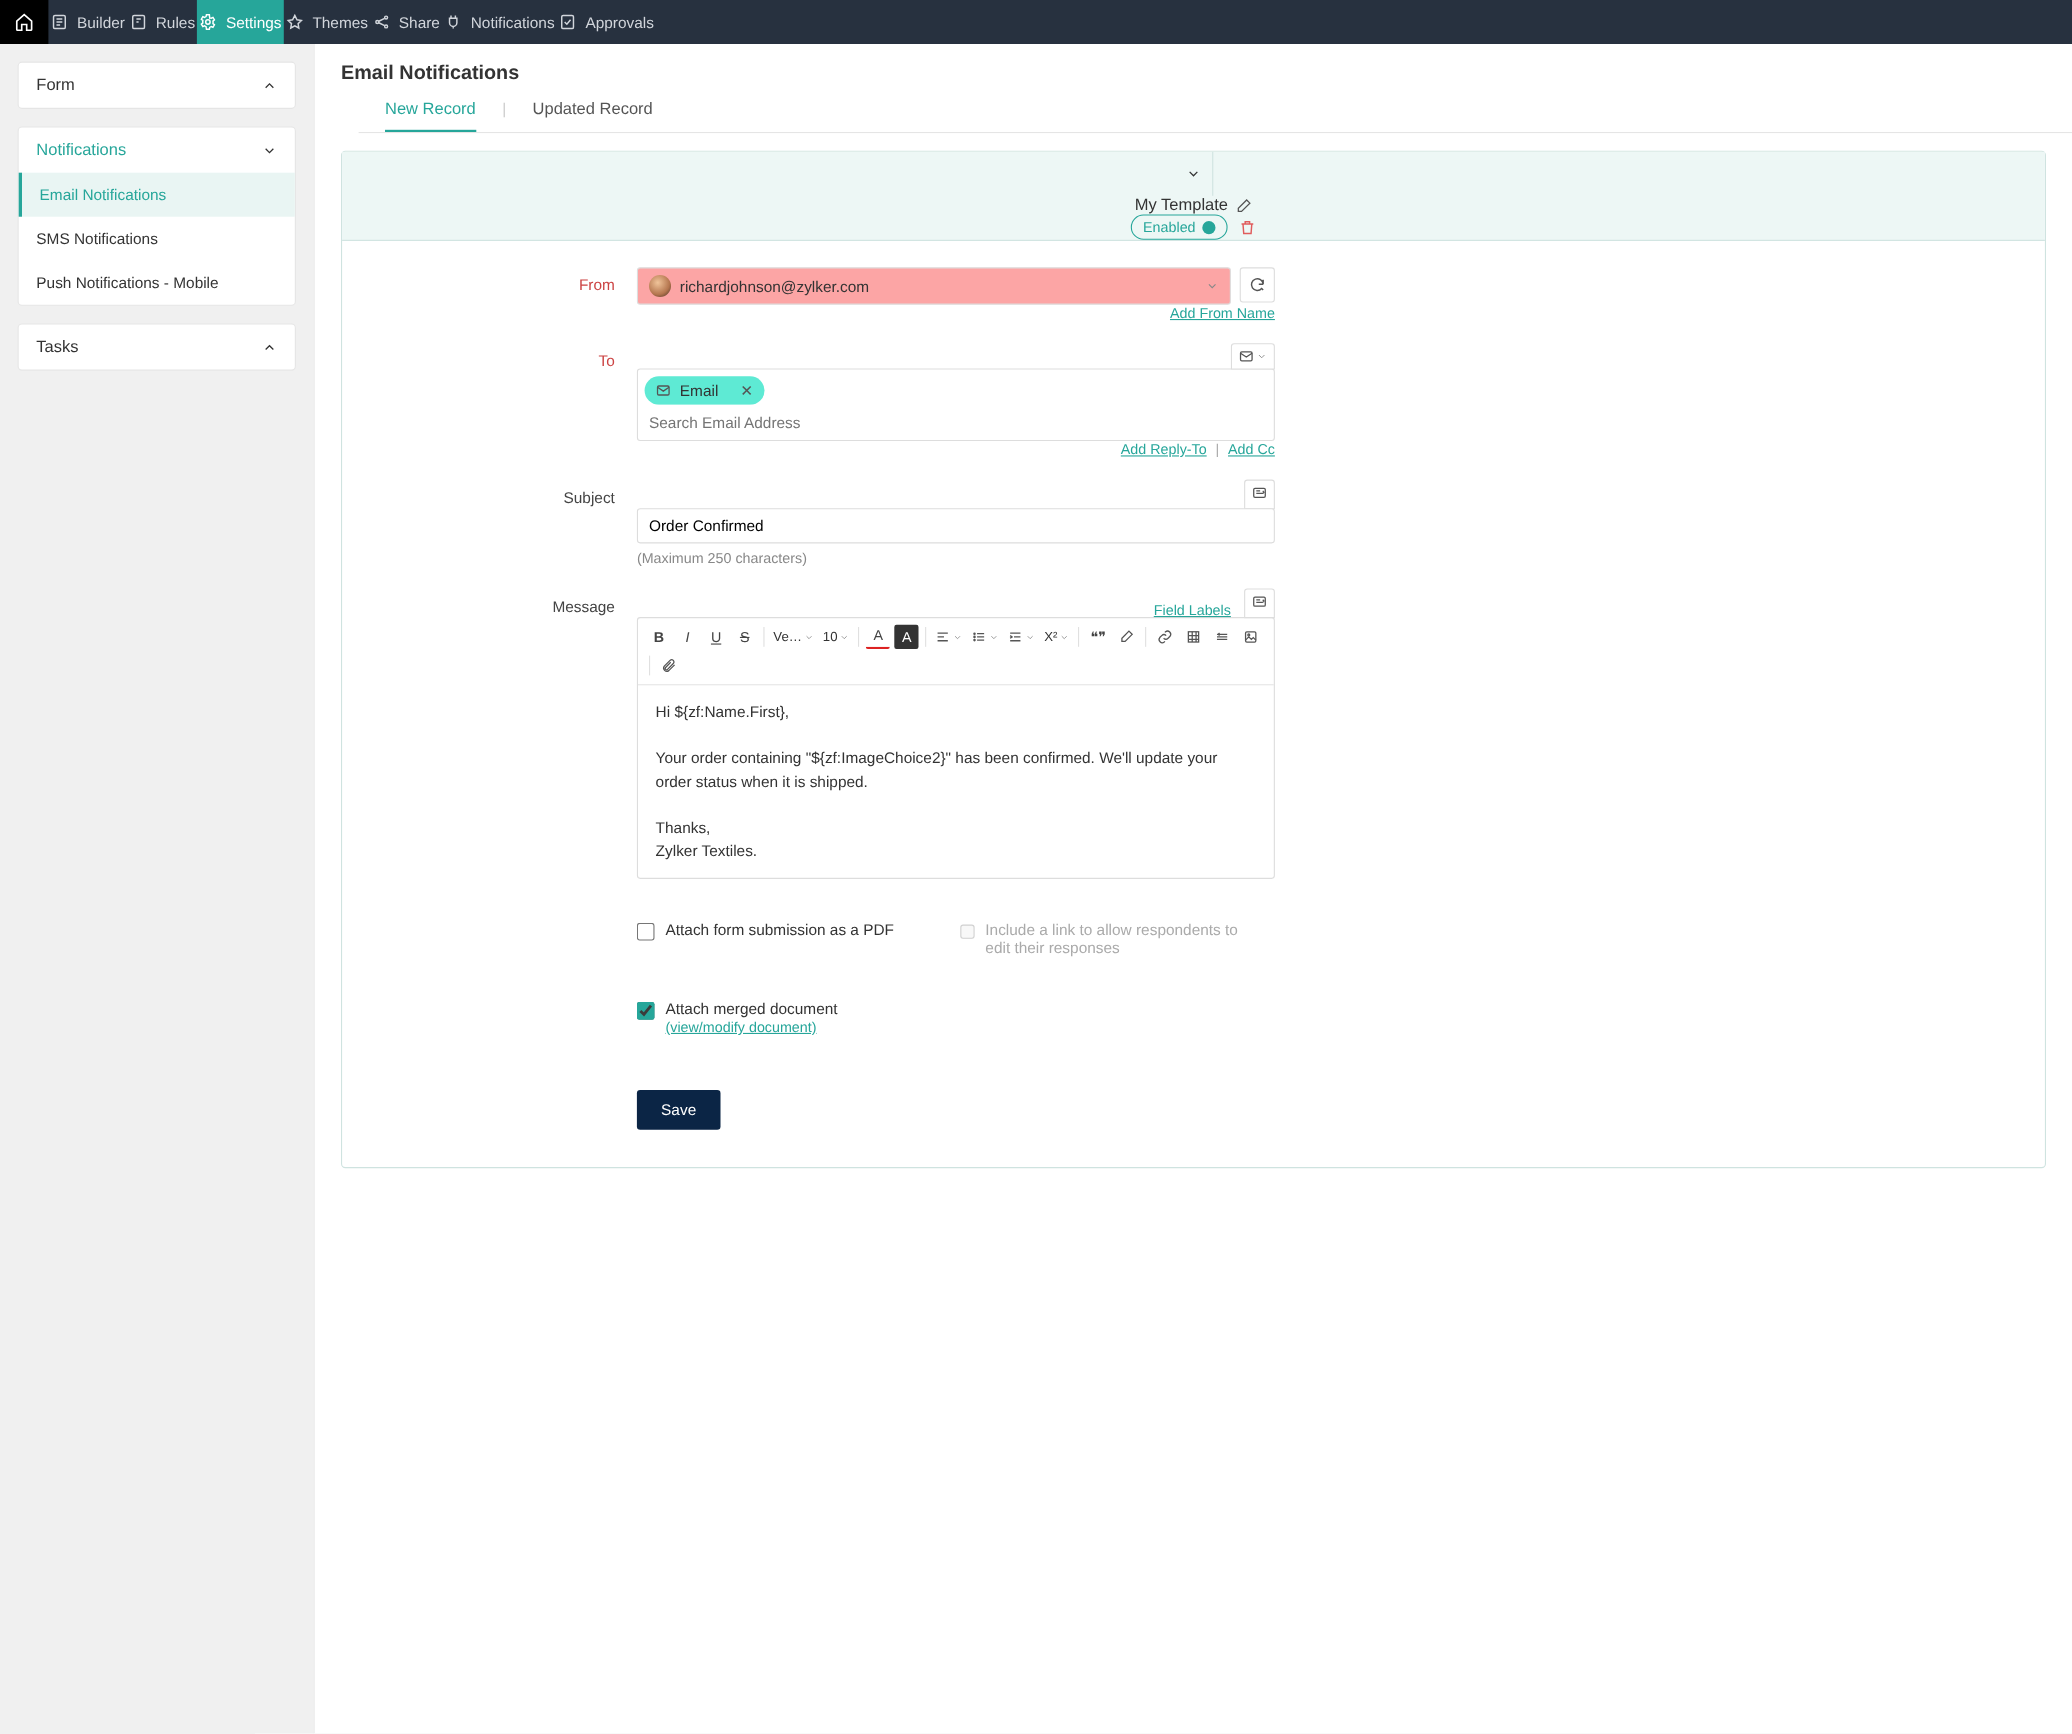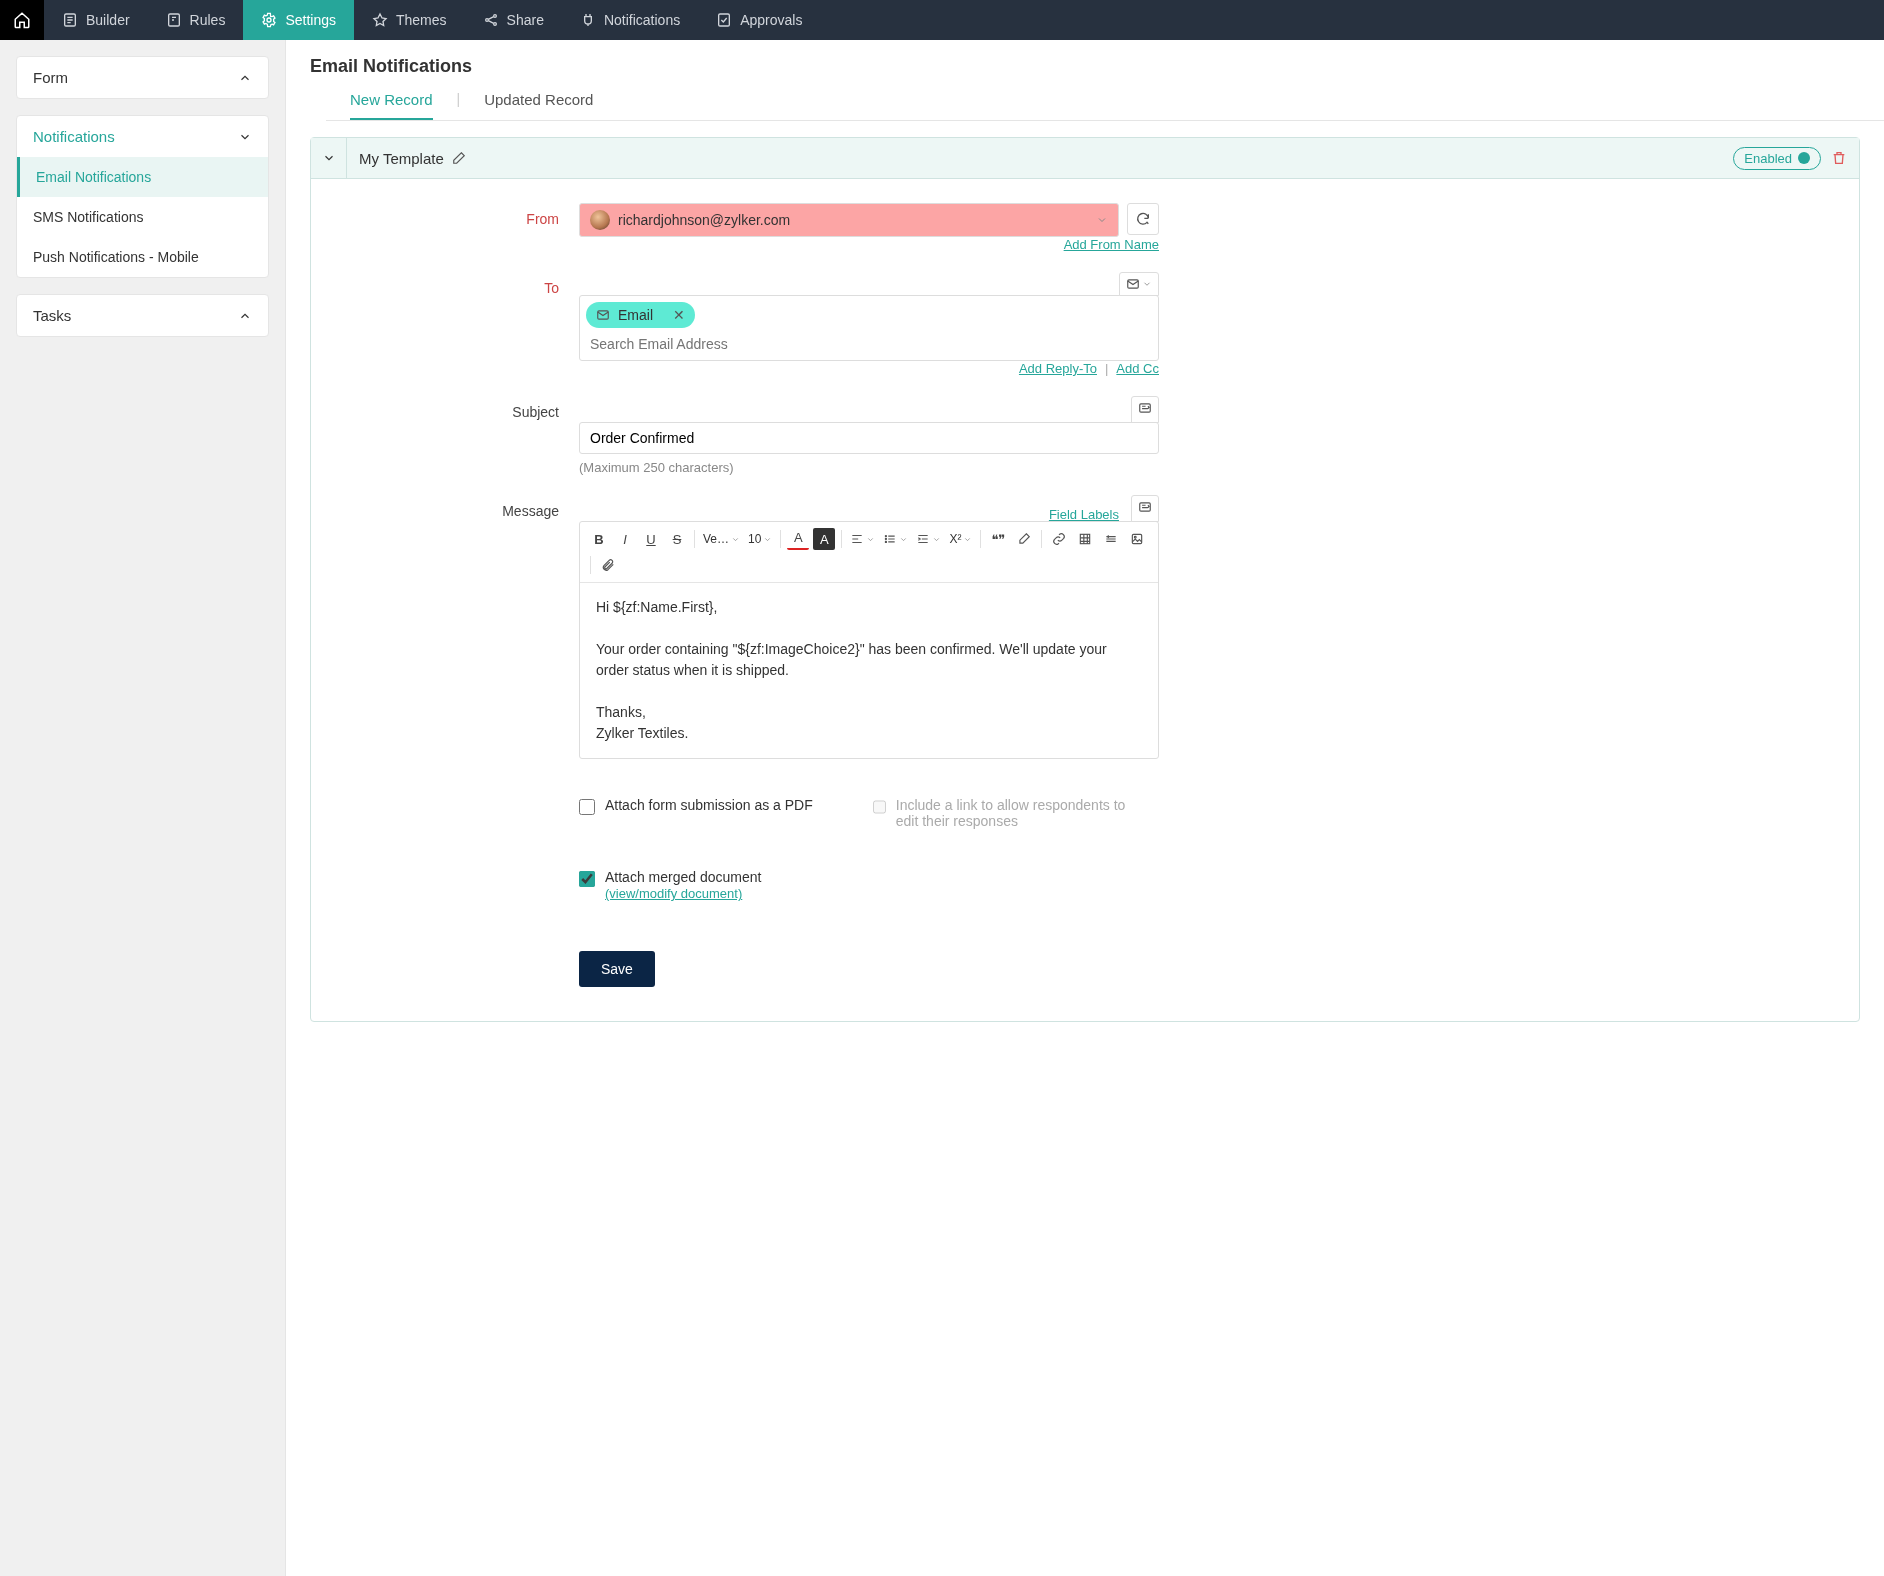--- a/index.html
+++ b/index.html
@@ -1,40 +1,40 @@
 <!DOCTYPE html>
 <html><head>
 <meta charset="utf-8">
 <style>
 * { box-sizing: border-box; margin: 0; padding: 0; }
 body { font-family: -apple-system, BlinkMacSystemFont, "Segoe UI", Arial, sans-serif; background: #f0f0f0; color: #333; font-size: 14px; }
 
 .topbar { background: #27313f; display: flex; align-items: stretch; height: 40px; }
 .topbar .home { width: 44px; background: #000; display: flex; align-items: center; justify-content: center; color: #fff; }
-.topbar .nav-item { display: flex; align-items: center; gap: 8px; padding: 0 18px; color: #d1d5db; cursor: pointer; font-size: 14px; }
+.topbar .nav-item { display: flex; align-items: center; gap: 8px; padding: 0 2px; color: #d1d5db; cursor: pointer; font-size: 14px; }
 .topbar .nav-item.active { background: #26a69a; color: #fff; }
 .topbar .nav-item svg { width: 16px; height: 16px; }
 
 .layout { display: flex; min-height: calc(100vh - 40px); }
 .sidebar { width: 285px; background: #f0f0f0; padding: 16px; }
 .side-section { background: #fff; border: 1px solid #e5e5e5; border-radius: 4px; margin-bottom: 16px; }
 .side-header { display: flex; align-items: center; justify-content: space-between; padding: 12px 16px; cursor: pointer; font-size: 15px; }
 .side-header.notif-header { color: #26a69a; }
 .side-item { padding: 12px 16px; font-size: 14px; cursor: pointer; }
 .side-item.active { background: #e9f5f3; color: #26a69a; border-left: 3px solid #26a69a; }
 
 .main { flex: 1; background: #fff; border-left: 1px solid #e5e5e5; padding: 12px 0 40px 0; }
 .page-title { font-size: 18px; font-weight: 600; padding: 4px 24px 0 24px; }
 .tabs { display: flex; gap: 24px; padding: 8px 24px 0 24px; border-bottom: 1px solid #e5e5e5; margin-left: 40px; }
 .tab { padding: 6px 0 10px 0; font-size: 15px; color: #555; cursor: pointer; }
 .tab.active { color: #26a69a; border-bottom: 2px solid #26a69a; }
 .tab-sep { color: #ccc; align-self: center; padding-bottom: 8px; }
 
 .template-card { margin: 16px 24px 0 24px; border: 1px solid #cfe3e0; border-radius: 4px; }
-.template-head { display: flex; align-items: center; background: #edf7f5; border-bottom: 1px solid #cfe3e0; }
+.template-head { display: flex; align-items: center; background: #edf7f5; border-bottom: 1px solid #cfe3e0; flex-direction: column; }
 .template-head .chev { width: 36px; height: 40px; display: flex; align-items: center; justify-content: center; border-right: 1px solid #cfe3e0; cursor: pointer; }
 .template-head .title { flex: 1; display: flex; align-items: center; gap: 8px; padding: 0 12px; font-size: 15px; }
 .template-head .actions { display: flex; align-items: center; gap: 10px; padding: 0 12px; }
 .enabled-pill { display: flex; align-items: center; gap: 6px; border: 1px solid #26a69a; color: #26a69a; border-radius: 16px; padding: 3px 10px; font-size: 13px; }
 .enabled-pill .dot { width: 12px; height: 12px; background: #26a69a; border-radius: 50%; }
 .trash { color: #e05c5c; cursor: pointer; }
 
 .form-area { padding: 24px 28px; }
 .row { display: flex; align-items: flex-start; margin-bottom: 10px; }
 .row .lbl { width: 240px; text-align: right; padding: 8px 20px 0 0; font-size: 14px; color: #444; }

